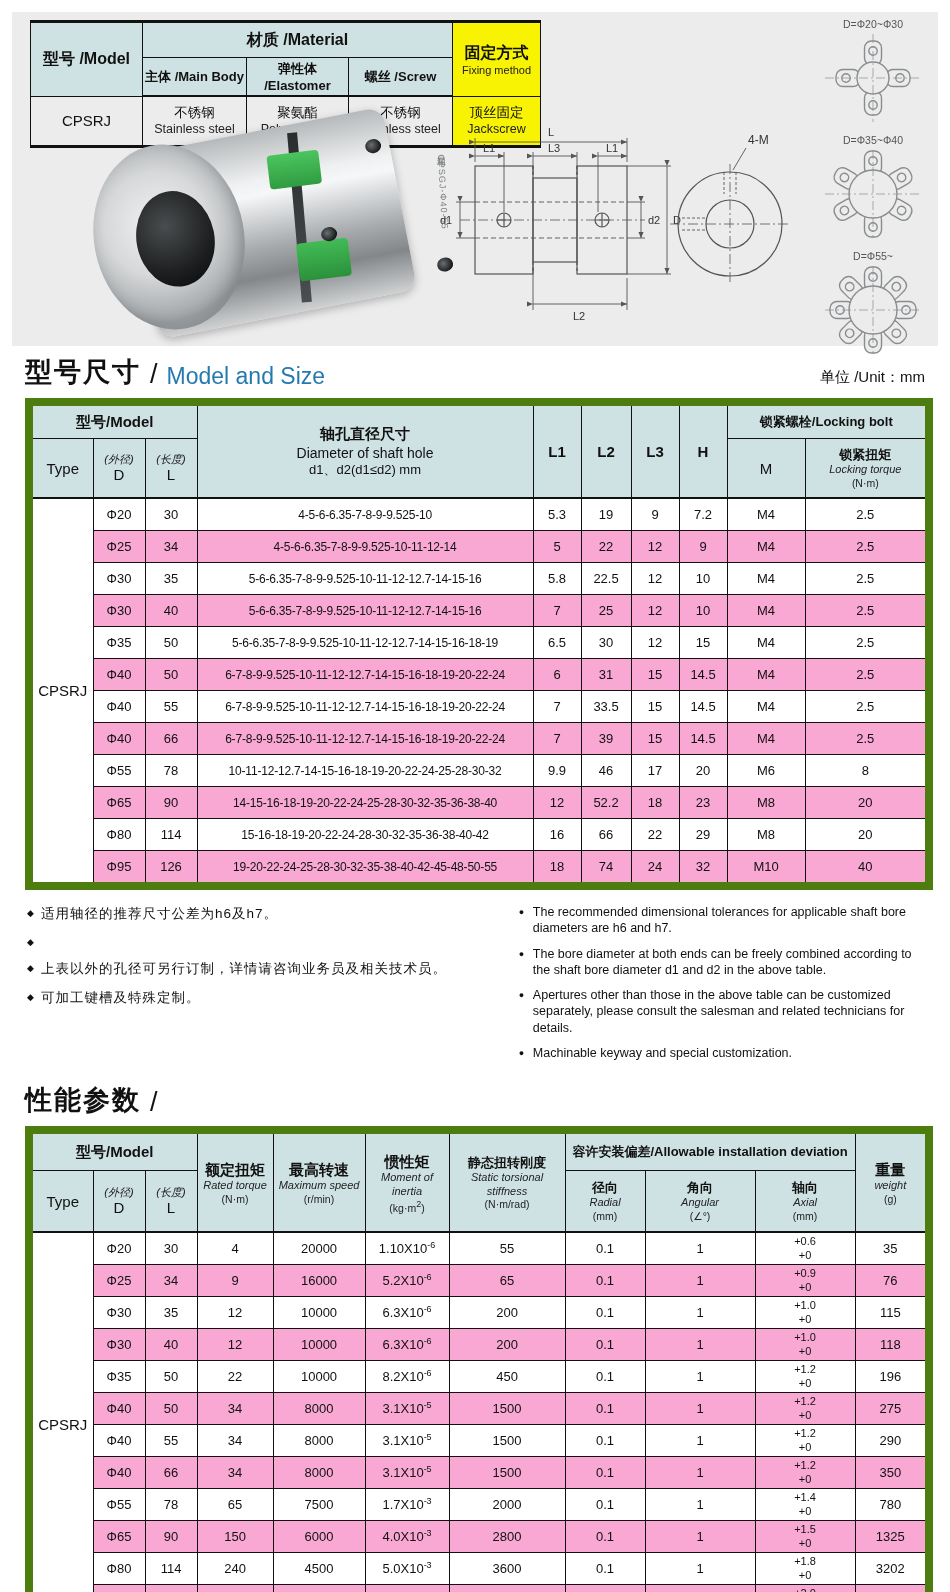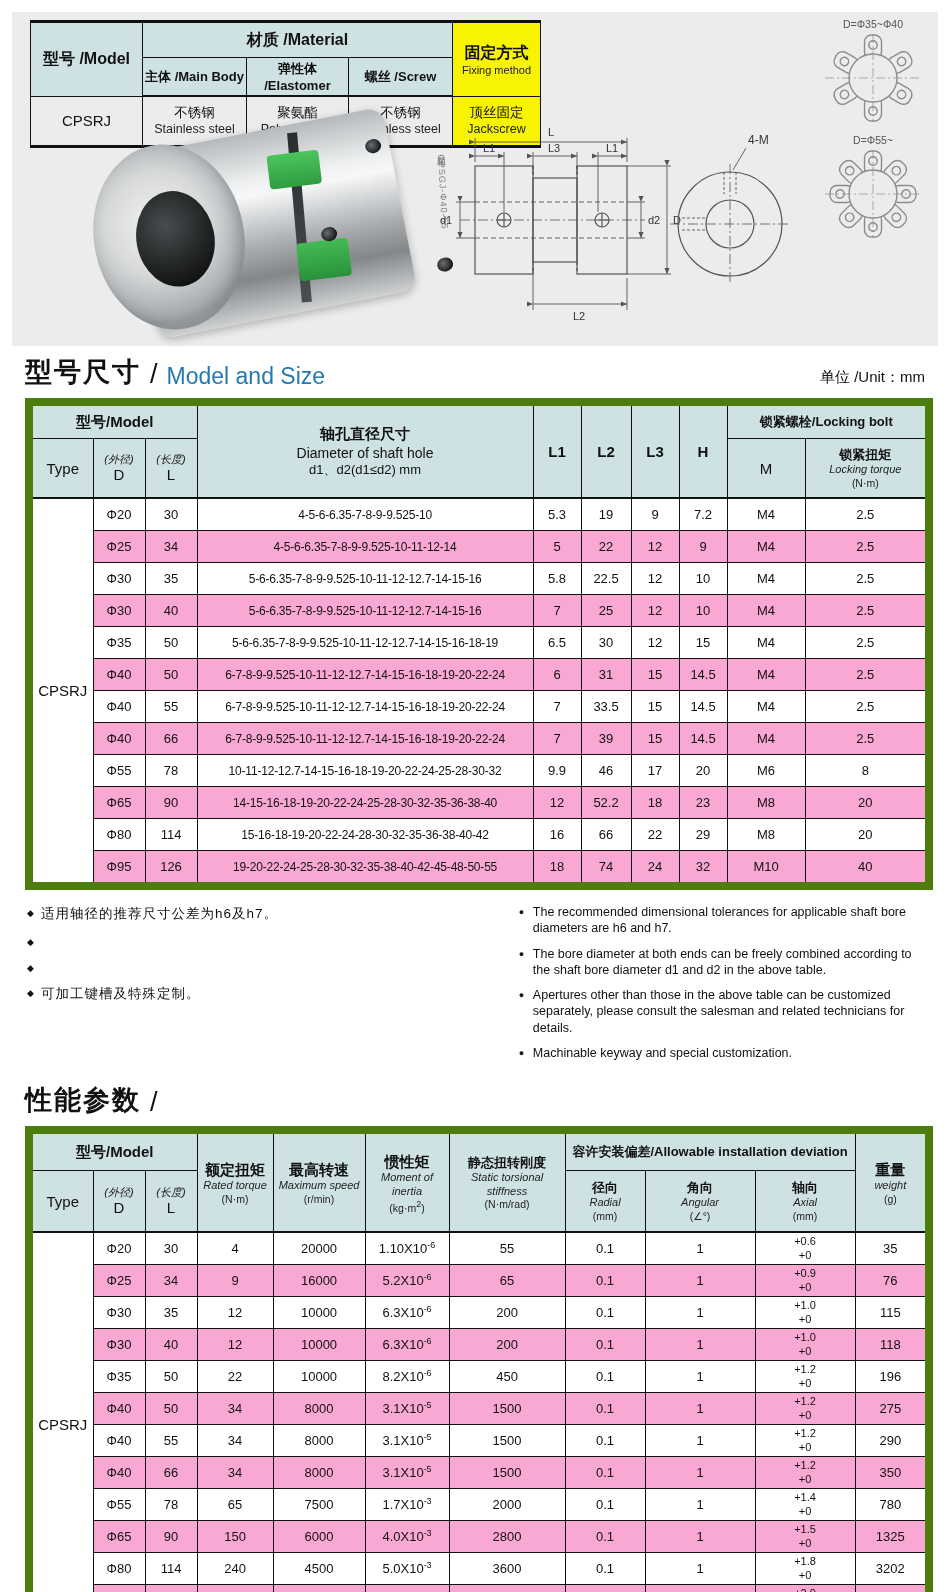--- a/index.html
+++ b/index.html
@@ -198,20 +198,34 @@
           <circle cx="300" cy="120" r="52"></circle>
           <circle cx="300" cy="120" r="24"></circle>
           <path d="M240 120 H360 M300 60 V180" stroke-dasharray="10,3,2,3" stroke-width="0.8"></path>
           <path d="M294 68 v22 M306 68 v22 M252 114 h24 M252 126 h24" stroke-dasharray="3,2" stroke-width="0.9"></path>
           <path d="M316 44 L303 66" stroke-width="0.9"></path>
         </g>
       </svg>
     </div>
 
     <div class="spiders" id="spiders">
+        <div class="spider-block"><div class="spider-label">D=Φ20~Φ30</div><svg width="146" height="96" viewBox="0 0 146 96">
+            <g stroke="#8a8d8f" fill="#ececec" stroke-width="1.4">
+              <rect x="-8.5" y="-37" width="17" height="24" rx="7" transform="translate(73,48) rotate(0)"></rect>
+              <circle cx="0" cy="-27" r="4.2" transform="translate(73,48) rotate(0)" fill="none"></circle>
+              <rect x="-8.5" y="-37" width="17" height="24" rx="7" transform="translate(73,48) rotate(90)"></rect>
+              <circle cx="0" cy="-27" r="4.2" transform="translate(73,48) rotate(90)" fill="none"></circle>
+              <rect x="-8.5" y="-37" width="17" height="24" rx="7" transform="translate(73,48) rotate(180)"></rect>
+              <circle cx="0" cy="-27" r="4.2" transform="translate(73,48) rotate(180)" fill="none"></circle>
+              <rect x="-8.5" y="-37" width="17" height="24" rx="7" transform="translate(73,48) rotate(270)"></rect>
+              <circle cx="0" cy="-27" r="4.2" transform="translate(73,48) rotate(270)" fill="none"></circle>
+              <circle cx="73" cy="48" r="16"></circle>
+              <path d="M25 48 H121 M73 4 V92" stroke-dasharray="9,3,2,3" stroke-width="0.7" fill="none"></path>
+            </g>
+          </svg></div>
         <div class="spider-block"><div class="spider-label">D=Φ35~Φ40</div><svg width="146" height="96" viewBox="0 0 146 96">
             <g stroke="#8a8d8f" fill="#ececec" stroke-width="1.4">
               <rect x="-8.5" y="-43" width="17" height="24" rx="7" transform="translate(73,48) rotate(0)"></rect>
               <circle cx="0" cy="-33" r="4.2" transform="translate(73,48) rotate(0)" fill="none"></circle>
               <rect x="-8.5" y="-43" width="17" height="24" rx="7" transform="translate(73,48) rotate(60)"></rect>
               <circle cx="0" cy="-33" r="4.2" transform="translate(73,48) rotate(60)" fill="none"></circle>
               <rect x="-8.5" y="-43" width="17" height="24" rx="7" transform="translate(73,48) rotate(120)"></rect>
               <circle cx="0" cy="-33" r="4.2" transform="translate(73,48) rotate(120)" fill="none"></circle>
               <rect x="-8.5" y="-43" width="17" height="24" rx="7" transform="translate(73,48) rotate(180)"></rect>
               <circle cx="0" cy="-33" r="4.2" transform="translate(73,48) rotate(180)" fill="none"></circle>
@@ -443,20 +457,21 @@
       <div class="col-zh" id="size-notes-zh">
           <div class="note-item">
             <span class="bullet">◆</span>
             <span>适用轴径的推荐尺寸公差为h6及h7。</span>
           </div>
           <div class="note-item">
             <span class="bullet">◆</span>
           </div>
           <div class="note-item">
             <span class="bullet">◆</span>
+            <span>上表以外的孔径可另行订制，详情请咨询业务员及相关技术员。</span>
           </div>
           <div class="note-item">
             <span class="bullet">◆</span>
             <span>可加工键槽及特殊定制。</span>
           </div>
         </div>
       <div class="col-en" id="size-notes-en">
           <div class="note-item">
             <span class="bullet">●</span>
             <span>The recommended dimensional tolerances for applicable shaft bore diameters are h6 and h7.</span>

